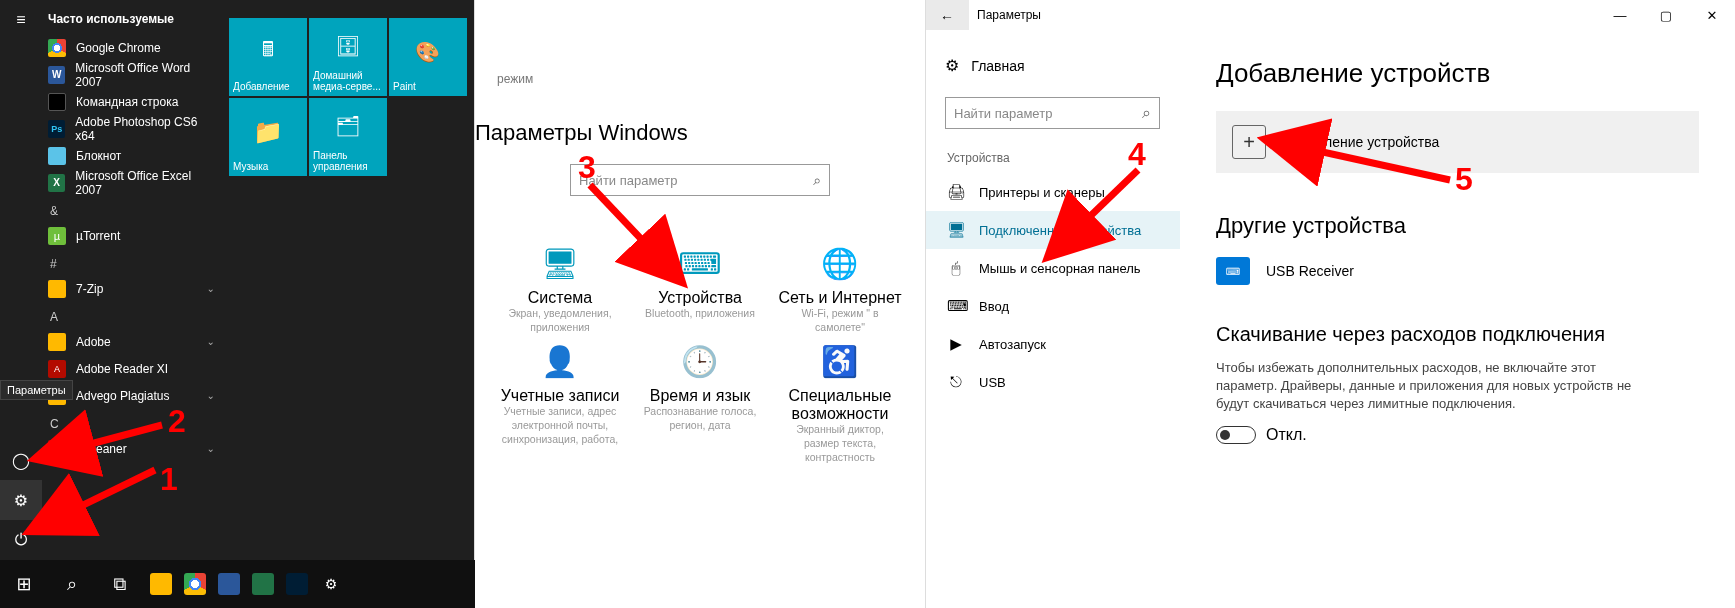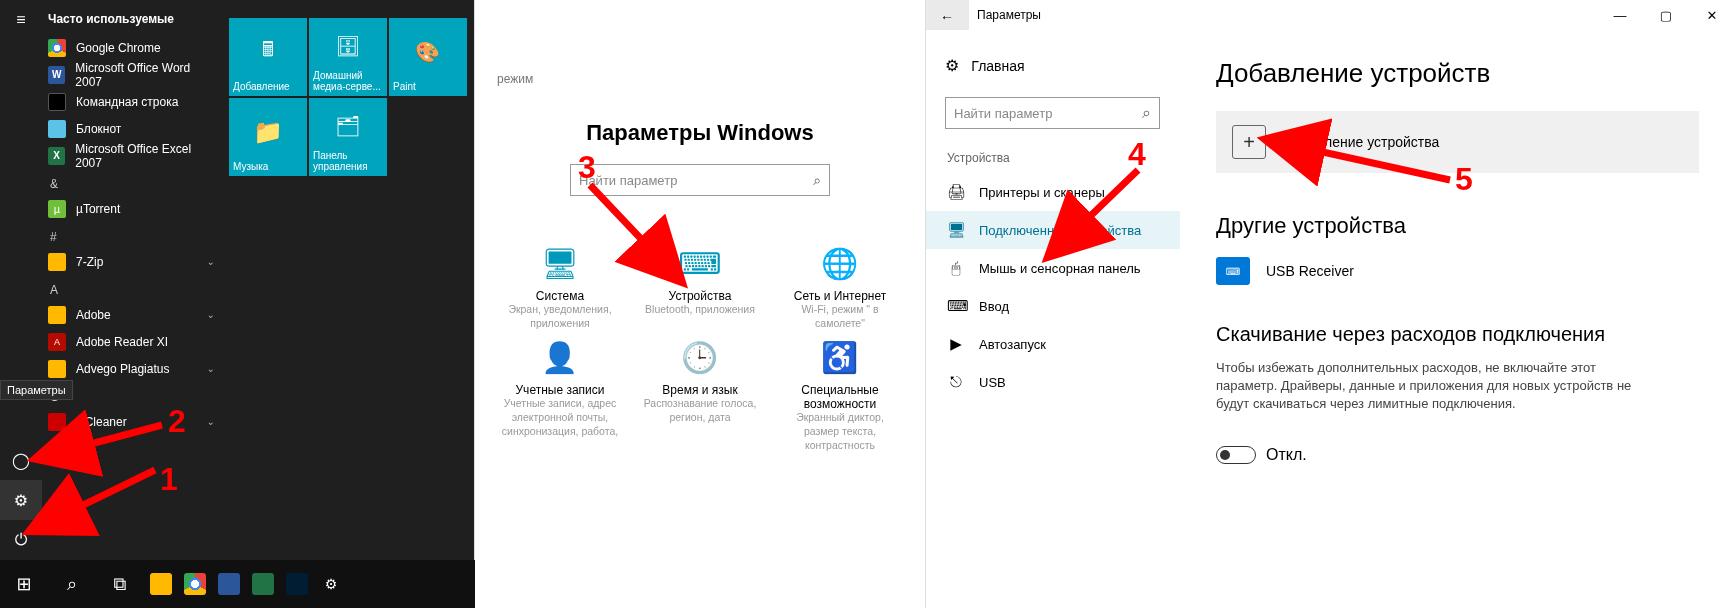--- a/index.html
+++ b/index.html
@@ -47,29 +47,29 @@
   .tb-icons .ti{width:22px;height:22px;border-radius:3px;}
   .ti.folder{background:#ffb900;}
   .ti.chrome{background:radial-gradient(circle at 50% 50%, #fff 0 25%, #4285f4 25% 40%, transparent 40%), conic-gradient(#ea4335 0 120deg,#fbbc05 120deg 240deg,#34a853 240deg 360deg);}
   .ti.word{background:#2b579a;}
   .ti.excel{background:#217346;}
   .ti.ps{background:#001d34;}
 
   
   .mid { width:450px; height:608px; background:#fff; position:relative; box-shadow:-1px 0 0 #ddd,1px 0 0 #ddd; }
   .mid-head { font-size:12px; color:#777; padding:72px 0 0 22px; position:absolute; left:0; top:0;}
-  .mid-title { text-align:center; font-size:22px; font-weight:700; padding:120px 0 18px 0; color:#000;}
+  .mid-title { font-size:22px; font-weight:400; padding:120px 0 18px 0; color:#000;}
   .mid-search { width:260px; height:32px; margin:0 auto; border:1px solid #999; display:flex; align-items:center; padding:0 8px; }
   .mid-search input{flex:1;border:none;outline:none;font-size:13px;color:#666;}
   .mid-search input::placeholder{color:#888;}
   .mid-search .sicon{color:#666;font-size:14px;}
   .cat-grid { display:grid; grid-template-columns:repeat(3,1fr); gap:10px 10px; padding:50px 20px; text-align:center;}
   .cat { cursor:pointer; }
   .cat .cicon{font-size:30px; color:#0099bc; display:block; margin-bottom:8px;}
-  .cat .cname{font-size:12px; color:#000;}
+  .cat .cname{font-size:16px; color:#000;}
   .cat .cdesc{font-size:10.5px; color:#999; line-height:1.3; padding:0 6px;}
   
   
   .right { flex:1; height:608px; background:#fff; display:flex; flex-direction:column; }
   .win-titlebar{height:30px; display:flex; align-items:center; border-bottom:0; background:#fff;}
   .win-back{width:44px;height:30px;display:flex;align-items:center;justify-content:center;font-size:14px;color:#000;background:#eaeaea;cursor:pointer;}
   .win-title{flex:1;font-size:12px;padding-left:8px;color:#000;}
   .win-btns{display:flex;}
   .win-btn{width:46px;height:30px;display:flex;align-items:center;justify-content:center;font-size:13px;color:#000;cursor:pointer;}
   
@@ -89,21 +89,21 @@
   .content-col{flex:1; padding:28px 36px; overflow:auto;}
   .h1{font-size:26px;font-weight:400;margin-bottom:22px;}
   .add-dev{display:flex;align-items:center;gap:18px;background:#f0f0f0;padding:14px 16px;margin-bottom:40px;cursor:pointer;}
   .add-dev .plus{width:34px;height:34px;border:1px solid #666;border-radius:3px;display:flex;align-items:center;justify-content:center;font-size:20px;color:#333;}
   .add-dev .lbl{font-size:14px;}
   .h2{font-size:22px;font-weight:400;margin-bottom:18px;}
   .device-row{display:flex;align-items:center;gap:16px;margin-bottom:36px;}
   .device-row .dicon{width:34px;height:28px;background:#0078d7;border-radius:3px;display:flex;align-items:center;justify-content:center;color:#fff;font-size:10px;}
   .device-row .dname{font-size:14px;}
   .h3{font-size:20px;font-weight:400;margin-bottom:12px;line-height:1.3;}
-  .para{font-size:13px;color:#444;line-height:1.4;margin-bottom:32px;max-width:420px;}
+  .para{font-size:13px;color:#444;line-height:1.4;margin-bottom:12px;max-width:420px;}
   .toggle{display:flex;align-items:center;gap:10px;}
   .tog-track{width:40px;height:18px;border:1px solid #333;border-radius:10px;position:relative;cursor:pointer;}
   .tog-thumb{width:10px;height:10px;background:#333;border-radius:50%;position:absolute;left:3px;top:3px;}
 
   
   svg.arrows{position:absolute;left:0;top:0;width:1735px;height:608px;pointer-events:none;z-index:100;}
   .num-label{font-family:Arial; font-weight:900; font-size:32px; fill:#ff0000;}
 </style>
 </head>
 <body>
@@ -128,20 +128,24 @@
           <span class="ico chrome"></span>
           <span>Google Chrome</span>
         </div>
       <div class="app-row">
           <span class="ico word">W</span>
           <span>Microsoft Office Word 2007</span>
         </div>
       <div class="app-row">
           <span class="ico cmd"></span>
           <span>Командная строка</span>
+        </div>
+      <div class="app-row">
+          <span class="ico ps">Ps</span>
+          <span>Adobe Photoshop CS6 x64</span>
         </div>
       <div class="app-row">
           <span class="ico notepad"></span>
           <span>Блокнот</span>
         </div>
       <div class="app-row">
           <span class="ico excel">X</span>
           <span>Microsoft Office Excel 2007</span>
         </div>
 

